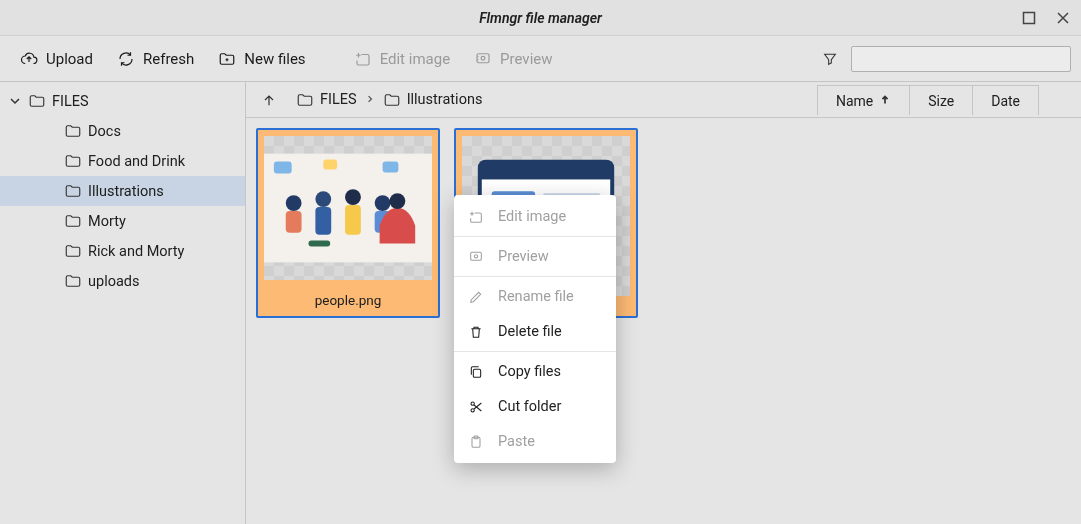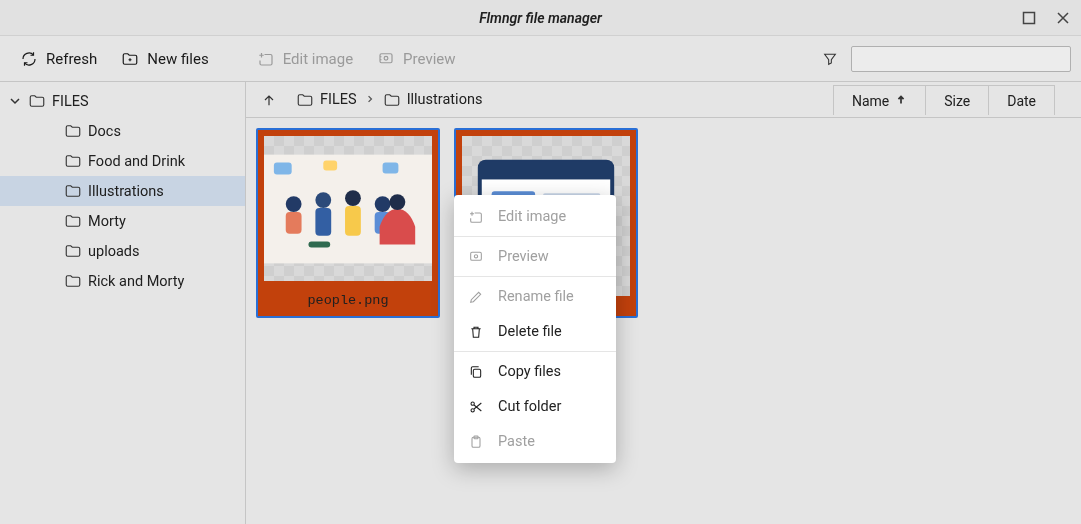--- a/index.html
+++ b/index.html
@@ -132,21 +132,21 @@
   .breadcrumb {
     display: flex; align-items: center; gap: 8px;
     margin-left: 14px;
     font-size: 14.5px;
   }
   .bc-seg { display:flex; align-items:center; gap:6px; cursor:pointer; }
   .bc-sep { color:#555; }
 
   .columns {
     position: absolute;
-    right: 26px;
+    right: 42px;
     top: 0;
     height: 30px;
     margin-top: 3px;
     display: flex;
     align-items: stretch;
   }
   .col-head {
     border: 1px solid #c5c5c5;
     border-bottom: none;
     background: #e5e5e5;
@@ -168,22 +168,21 @@
     align-items: flex-start;
   }
   .thumb {
     width: 184px;
     height: 190px;
     border: 2px solid #2a6fd6;
     border-radius: 2px;
     display:flex;
     flex-direction:column;
     position: relative;
-    background: #c2410c;
-    font-family: Liberation Mono, monospace;
+    background: #fdba74;
   }
   .thumb-img {
     flex: 1;
     margin: 6px;
     background-color: #d9d9d9;
     background-image:
       linear-gradient(45deg,#cfcfcf 25%,transparent 25%,transparent 75%,#cfcfcf 75%),
       linear-gradient(45deg,#cfcfcf 25%,transparent 25%,transparent 75%,#cfcfcf 75%);
     background-size: 20px 20px;
     background-position: 0 0, 10px 10px;
@@ -237,20 +236,27 @@
       <svg viewBox="0 0 14 14">
           <path d="M2 2 L12 12 M12 2 L2 12"></path>
         </svg>
     </div>
   </div>
 </div>
 
 <div class="toolbar">
   <div class="tool-btn">
     <svg viewBox="0 0 24 24">
+        <path d="M7 18a5 5 0 0 1 0-10 6 6 0 0 1 11.5 1.5A4 4 0 0 1 18 18"></path>
+        <path d="M12 9v7M9 12l3-3 3 3"></path>
+      </svg>
+    <span>Upload</span>
+  </div>
+  <div class="tool-btn">
+    <svg viewBox="0 0 24 24">
         <path d="M4 12a8 8 0 0 1 14-5.3M20 12a8 8 0 0 1-14 5.3"></path>
         <path d="M18 3v4h-4M6 21v-4h4"></path>
       </svg>
     <span>Refresh</span>
   </div>
   <div class="tool-btn">
     <svg viewBox="0 0 24 24">
         <path d="M3 7a2 2 0 0 1 2-2h4l2 2h8a2 2 0 0 1 2 2v8a2 2 0 0 1-2 2H5a2 2 0 0 1-2-2z"></path>
         <path d="M12 11v4M10 13h4"></path>
       </svg>
@@ -331,29 +337,29 @@
           </svg>
         </span>
       <span>Morty</span>
     </div>
     <div class="tree-item">
       <span class="folder-ic">
           <svg viewBox="0 0 24 24">
             <path d="M3 7a2 2 0 0 1 2-2h4l2 2h8a2 2 0 0 1 2 2v8a2 2 0 0 1-2 2H5a2 2 0 0 1-2-2z"></path>
           </svg>
         </span>
+      <span>Rick and Morty</span>
+    </div>
+    <div class="tree-item">
+      <span class="folder-ic">
+          <svg viewBox="0 0 24 24">
+            <path d="M3 7a2 2 0 0 1 2-2h4l2 2h8a2 2 0 0 1 2 2v8a2 2 0 0 1-2 2H5a2 2 0 0 1-2-2z"></path>
+          </svg>
+        </span>
       <span>uploads</span>
-    </div>
-    <div class="tree-item">
-      <span class="folder-ic">
-          <svg viewBox="0 0 24 24">
-            <path d="M3 7a2 2 0 0 1 2-2h4l2 2h8a2 2 0 0 1 2 2v8a2 2 0 0 1-2 2H5a2 2 0 0 1-2-2z"></path>
-          </svg>
-        </span>
-      <span>Rick and Morty</span>
     </div>
   </div>
 
   <div class="main">
     <div class="main-header">
       <div class="up-btn">
         <svg viewBox="0 0 24 24">
             <path d="M12 20V6M6 12l6-6 6 6"></path>
           </svg>
       </div>

